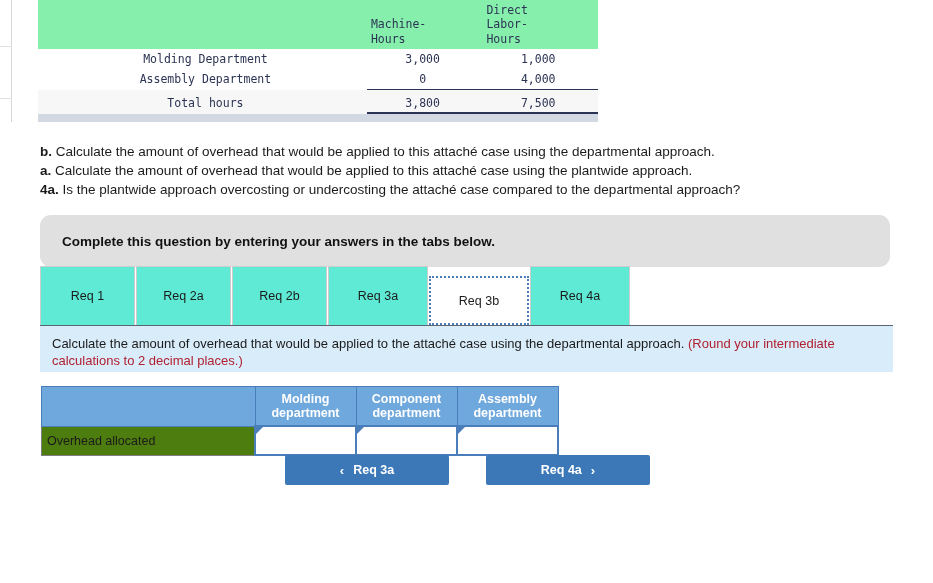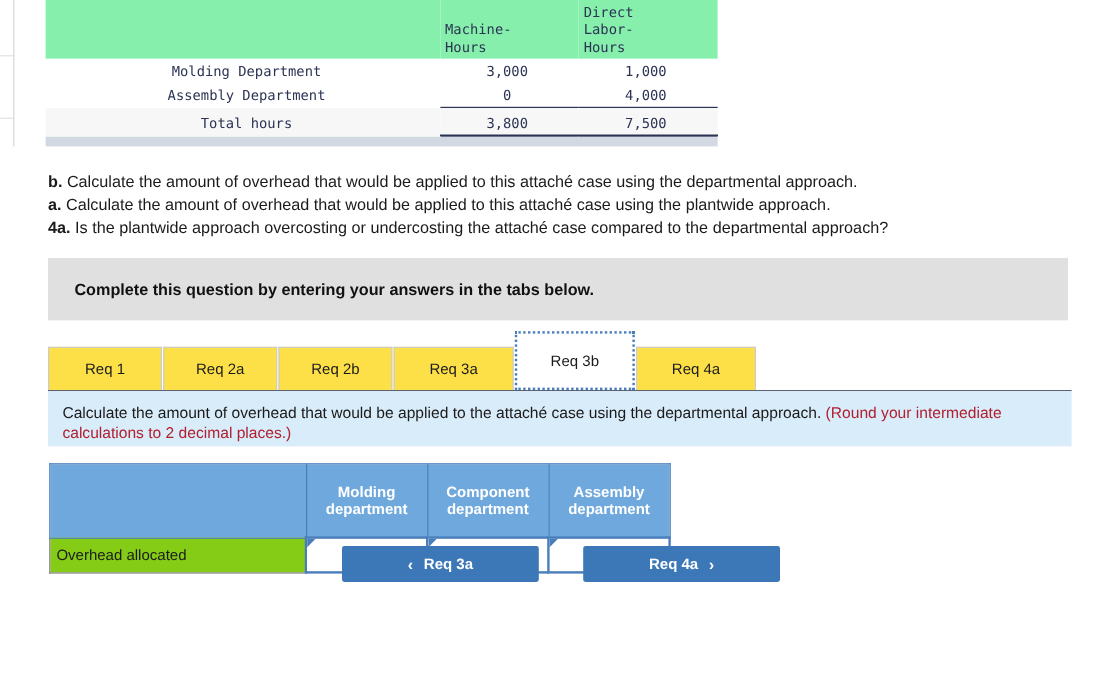--- a/index.html
+++ b/index.html
@@ -107,20 +107,21 @@
   
   .gray-banner {
     position: absolute;
     left: 40px;
     top: 215px;
     width: 850px;
     height: 52px;
     background: #e0e0e0;
     display: flex;
     align-items: center;
+    border-radius: 11px;
   }
   .gray-banner span {
     font-size: 13.5px;
     font-weight: bold;
     color: #111111;
     padding-left: 22px;
   }
 
   
   .tab-strip {
@@ -128,25 +129,25 @@
     left: 40px;
     top: 277px;
     width: 853px;
     height: 49px;
     border-bottom: 1px solid #5a6472;
     box-sizing: border-box;
     display: flex;
     align-items: flex-end;
   }
   .tab {
-    height: 36px;
+    height: 59px;
     min-width: 95px;
     padding: 0 16px;
     margin-right: 1px;
-    background: #fde047;
+    background: #5eead4;
     border: 1px solid #cccccc;
     border-bottom: none;
     box-sizing: border-box;
     display: flex;
     align-items: center;
     justify-content: center;
     font-size: 12.5px;
     color: #1b1b1b;
     position: relative;
   }
@@ -186,36 +187,36 @@
     border-collapse: collapse;
     font-size: 12.5px;
   }
   .answer-table th {
     background: #6fa8dc;
     color: #ffffff;
     font-weight: bold;
     font-size: 12.5px;
     line-height: 14px;
     border: 1px solid #4a7ebb;
-    padding: 16px 6px;
+    padding: 5px 6px;
     text-align: center;
     height: 33px;
     box-sizing: border-box;
   }
   .answer-table th.blank-head {
     width: 207px;
     padding: 0;
   }
   .answer-table th.dept-head { width: 99px; }
   .answer-table td.row-label {
     width: 207px;
     height: 24px;
     border: 1px solid #7f7f7f;
     padding: 2px 0 2px 5px;
-    background: #84cc16;
+    background: #4d7c0f;
     color: #1b1b1b;
     font-size: 12.5px;
     margin-left: 23px;
   }
   .answer-table td.input-cell {
     width: 99px;
     height: 24px;
     border: 2px solid #4a7ebb;
     background: #ffffff;
     padding: 0;

